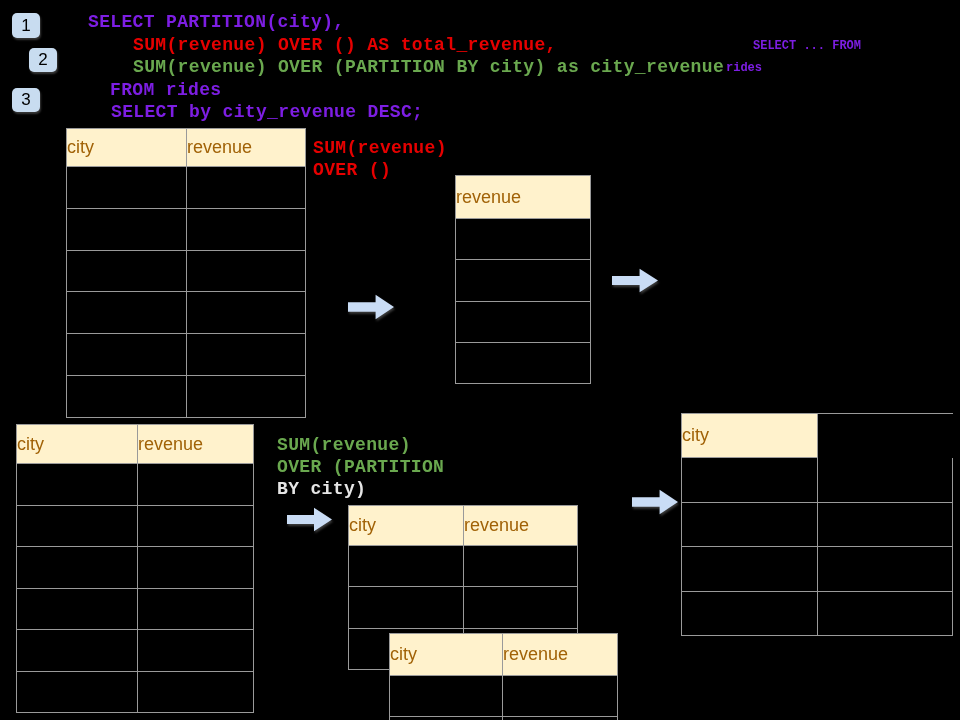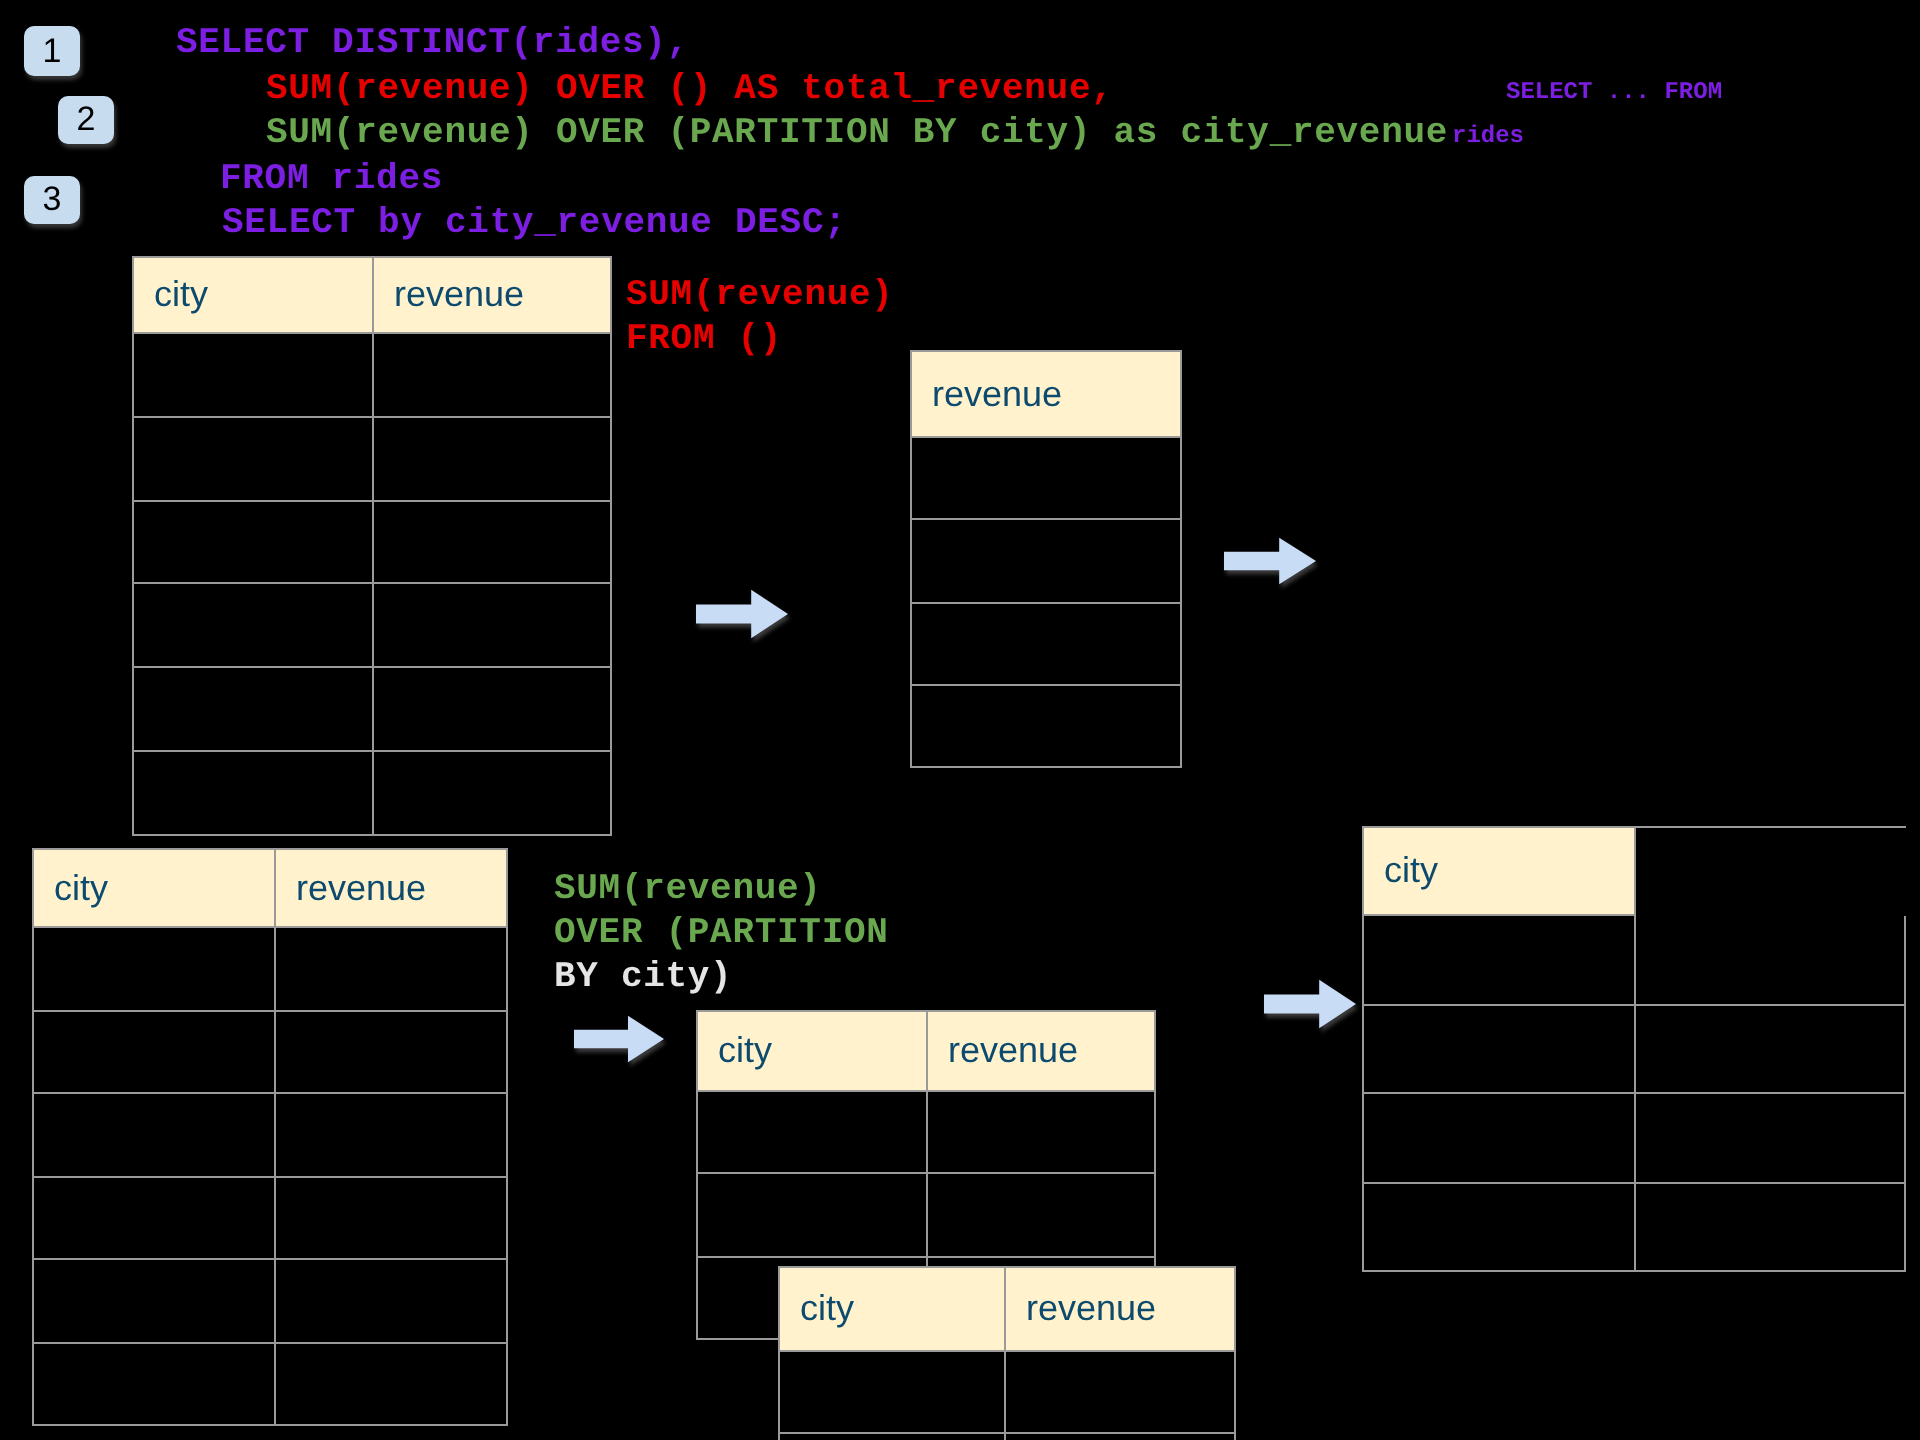--- a/index.html
+++ b/index.html
@@ -65,23 +65,22 @@
   }
   .trow { display: grid; grid-template-columns: var(--cols); }
   .tcell {
     box-sizing: border-box;
     border-right: 1px solid var(--bd, #9a9a9a);
     border-bottom: 1px solid var(--bd, #9a9a9a);
   }
   .hcell {
     background: var(--hdr, #FFF2CC);
     height: var(--hh);
-    color: #0c4a6e; font-size: 18px;
+    color: #a16207; font-size: 18px;
     display: flex; align-items: center;
-    padding-left: 10px;
   }
   .bcell { background: #000; height: var(--rh); }
 
   .t-source-top        { left: 66px;  top: 128px; width: 239px; --cols: 120px 119px; --hh: 38px; --rh: 41.8px; }
   .t-revenue-only      { left: 455px; top: 175px; width: 135px; --cols: 135px;        --hh: 43px; --rh: 41.3px; }
   .t-source-bottom     { left: 16px;  top: 424px; width: 237px; --cols: 121px 116px; --hh: 39px; --rh: 41.5px; }
   .t-partition-mid     { left: 348px; top: 505px; width: 229px; --cols: 115px 114px; --hh: 40px; --rh: 41.3px; }
   .t-partition-overlay { left: 389px; top: 633px; width: 228px; --cols: 113px 115px; --hh: 42px; --rh: 41px; z-index: 5; }
   .t-result            { left: 681px; top: 413px; width: 271px; --cols: 136px 135px; --hh: 44px; --rh: 44.5px; }
 
@@ -98,31 +97,31 @@
 </style>
 </head>
 <body>
 
 <div id="canvas">
 
   <div class="badge badge1">1</div>
   <div class="badge badge2">2</div>
   <div class="badge badge3">3</div>
 
-  <div class="code l-sql1" style="color: rgb(125, 30, 227);">SELECT DISTINCT(rides),</div>
+  <div class="code l-sql1" style="color: rgb(125, 30, 227);">SELECT PARTITION(city),</div>
   <div class="code l-sql3" style="color: rgb(106, 168, 79);">SUM(revenue) OVER (PARTITION BY city) as city_revenue</div>
   <div class="code l-sql2" style="color: rgb(230, 0, 0);">SUM(revenue) OVER () AS total_revenue,</div>
   <div class="code l-sql4" style="color: rgb(125, 30, 227);">FROM rides</div>
   <div class="code l-sql5" style="color: rgb(125, 30, 227);">SELECT by city_revenue DESC;</div>
 
   <div class="code small l-note1" style="color: rgb(125, 30, 227);">SELECT ... FROM</div>
   <div class="code small l-note2" style="color: rgb(125, 30, 227);">rides</div>
 
   <div class="code l-tot1" style="color: rgb(230, 0, 0);">SUM(revenue)</div>
-  <div class="code l-tot2" style="color: rgb(230, 0, 0);">FROM ()</div>
+  <div class="code l-tot2" style="color: rgb(230, 0, 0);">OVER ()</div>
 
   <div class="code l-par1" style="color: rgb(106, 168, 79);">SUM(revenue)</div>
   <div class="code l-par2" style="color: rgb(106, 168, 79);">OVER (PARTITION</div>
   <div class="code l-par3" style="color: #e5e5e5;">BY city)</div>
 
   <div class="tbl t-source-top">
       <div class="trow">
         <div class="tcell hcell">city</div>
         <div class="tcell hcell">revenue</div>
       </div>

